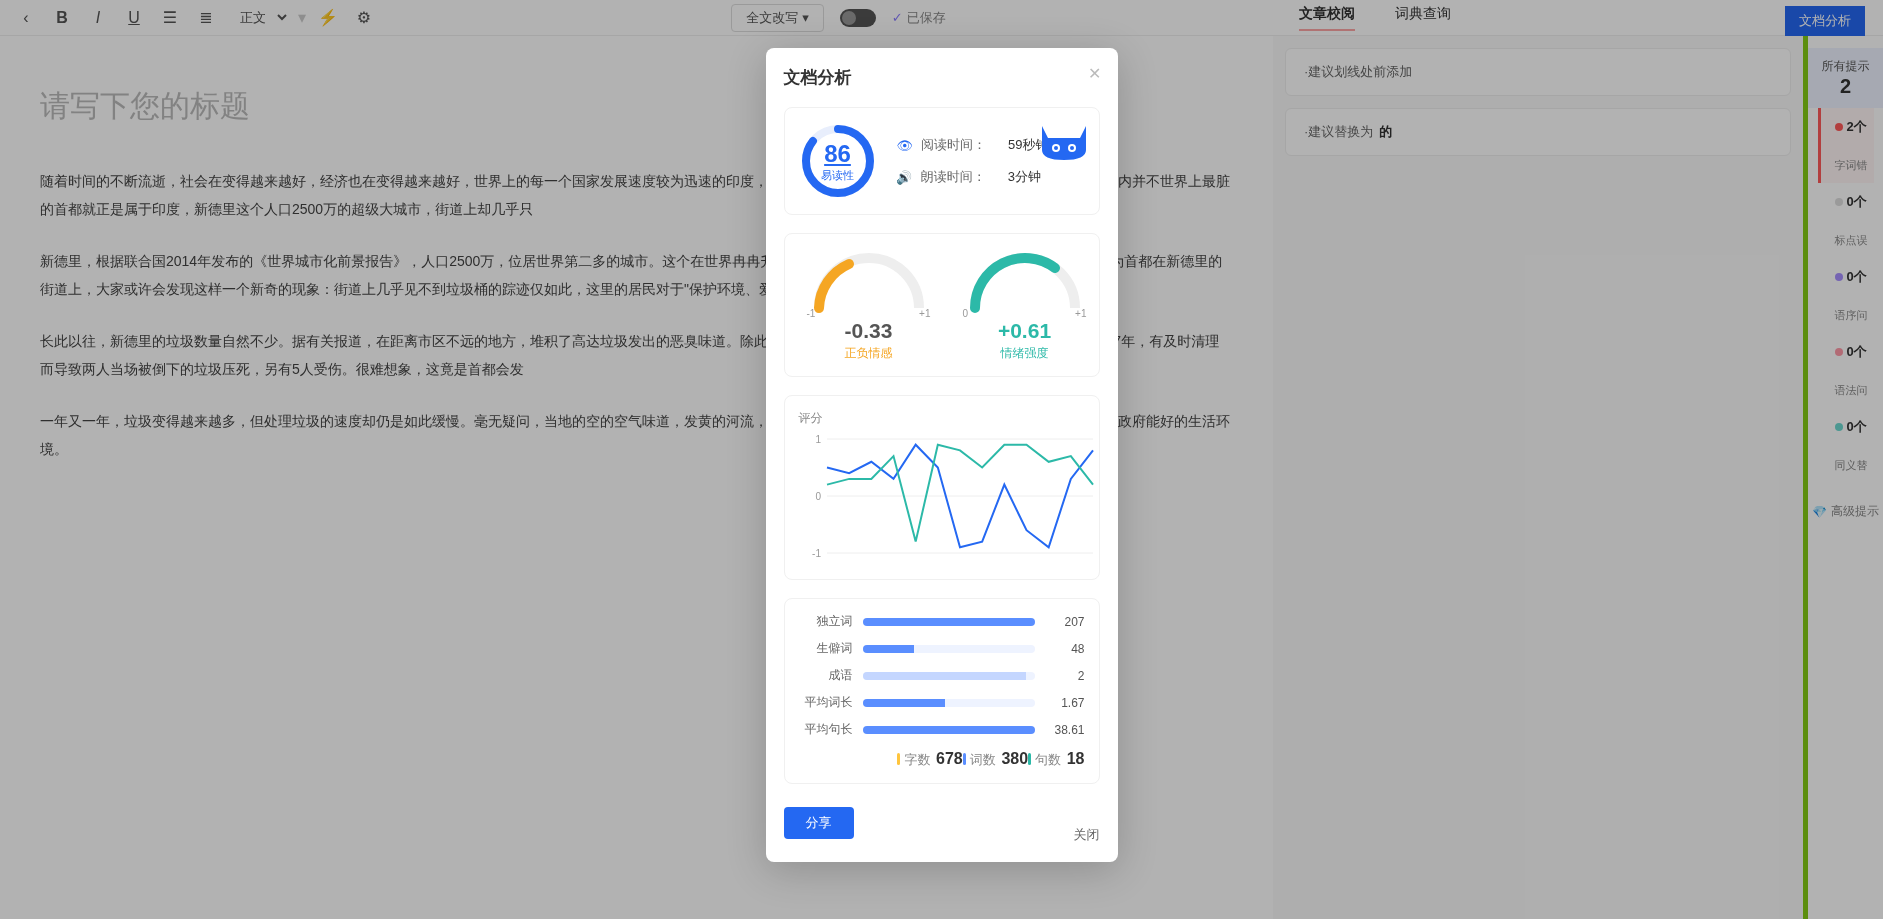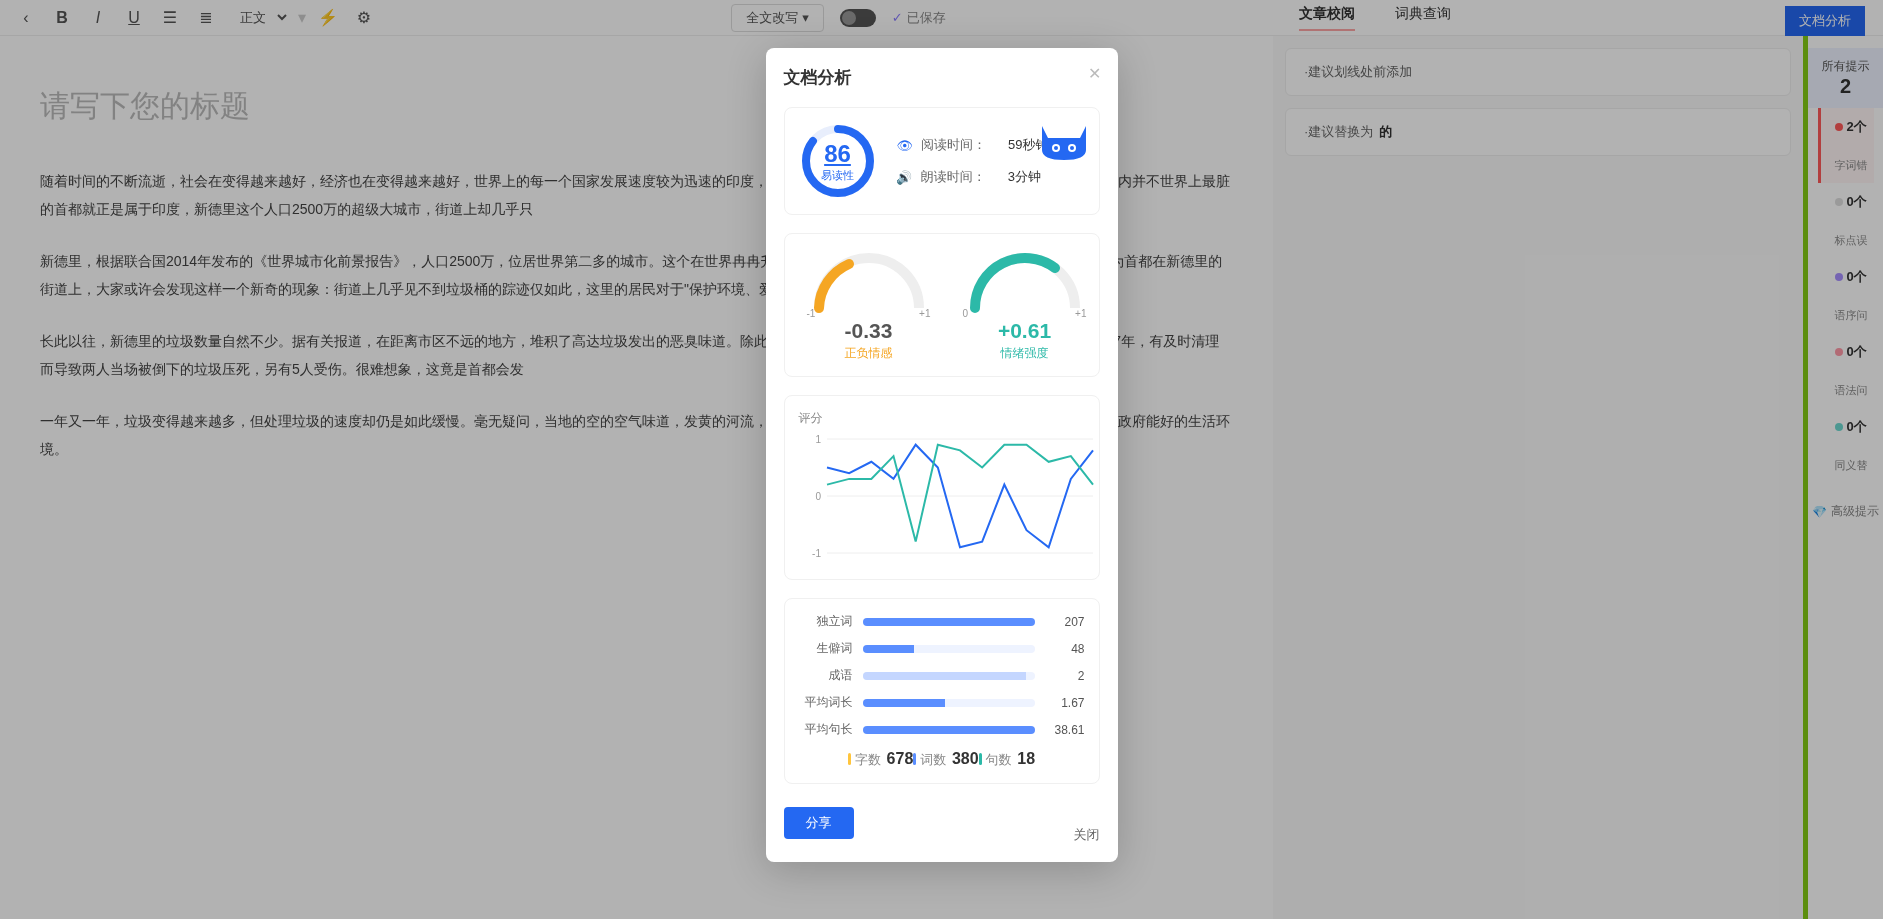--- a/index.html
+++ b/index.html
@@ -51,21 +51,21 @@
 .gauge-val { font-size: 21px; font-weight: 600; }
 .gauge-lbl { font-size: 12px; margin-top: 2px; }
 .gauge-axis { display: flex; justify-content: space-between; font-size: 10px; color: #999; margin-top: -14px; padding: 0 8px; }
 .chart-title { font-size: 12px; color: #888; margin-bottom: 4px; }
 .bars { display: flex; flex-direction: column; gap: 10px; }
 .bar-row { display: flex; align-items: center; gap: 10px; font-size: 12px; }
 .bar-row .blbl { width: 54px; text-align: right; color: #666; }
 .bar-row .btrack { flex: 1; height: 8px; background: #eef3ff; border-radius: 4px; overflow: hidden; }
 .bar-row .bfill { height: 100%; background: #5a8eff; }
 .bar-row .bval { width: 40px; text-align: right; color: #555; }
-.counts { display: flex; justify-content: center; padding-top: 12px; }
+.counts { display: flex; justify-content: flex-end; padding-top: 12px; }
 .count-item { font-size: 13px; color: #888; }
 .count-item .cv { font-size: 16px; font-weight: 700; color: #333; margin-left: 2px; }
 .modal-actions { display: flex; justify-content: space-between; gap: 18px; margin-top: 18px; align-items: center; }
 .share-btn { background: #2468f2; color: #fff; border: none; padding: 7px 22px; border-radius: 4px; font-size: 13px; cursor: pointer; }
 .close-btn { color: #666; font-size: 13px; cursor: pointer; margin-top: 24px; }
 .tick-pipe { display: inline-block; width: 3px; height: 12px; border-radius: 2px; margin-right: 4px; vertical-align: -1px; }
 </style>
 </head>
 <body>
 

